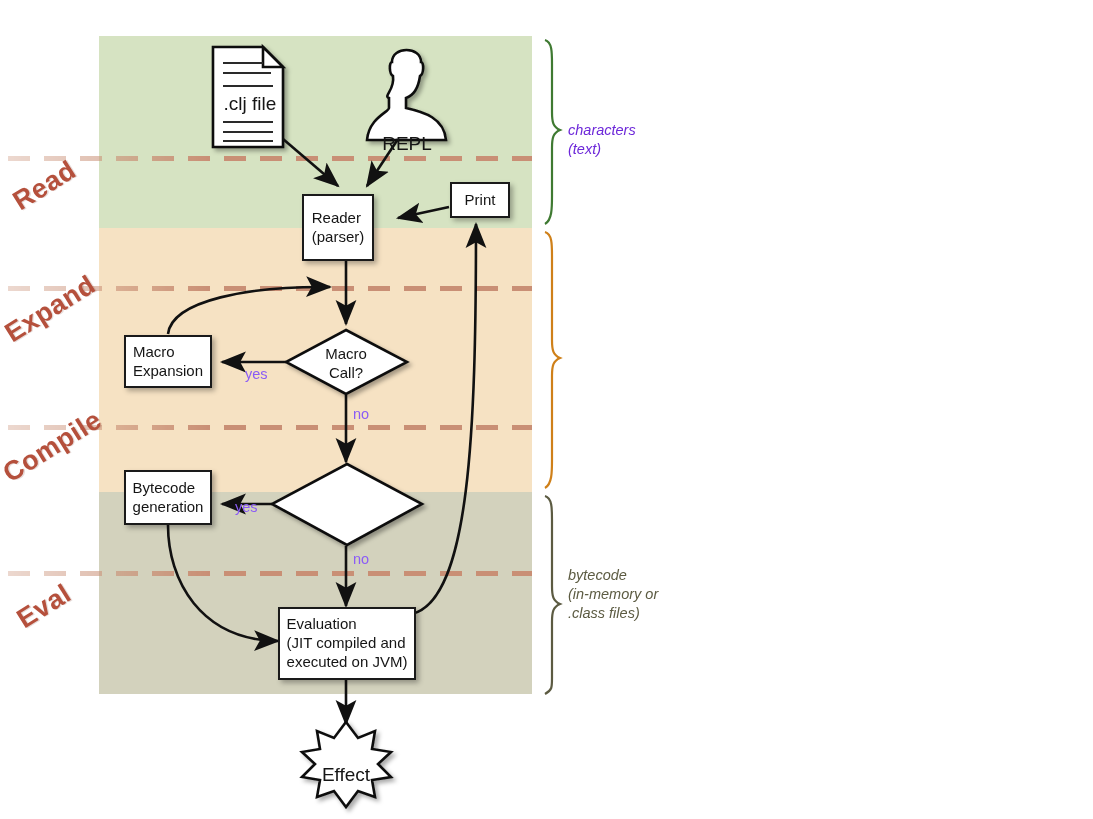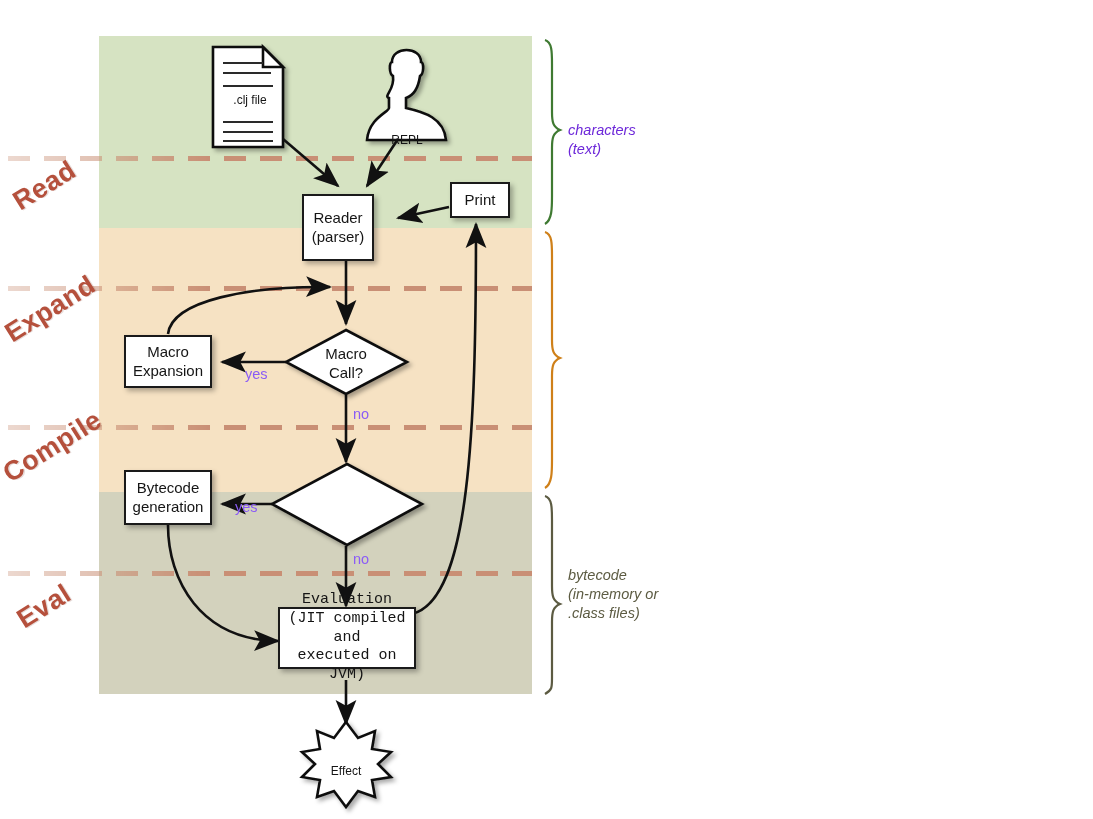--- a/index.html
+++ b/index.html
@@ -50,21 +50,20 @@
   }
 
   .node {
     position: absolute;
     background: #ffffff;
     border: 2px solid #1a1a1a;
     box-sizing: border-box;
     display: flex;
     align-items: center;
     justify-content: center;
-    text-align: center;
     font-size: 15px;
     line-height: 1.25;
     color: #151515;
     box-shadow: 3px 3px 5px rgba(0,0,0,0.30);
   }
 
   .brace-label {
     position: absolute;
     font-style: italic;
     font-size: 14.5px;
@@ -109,21 +108,21 @@
   .diamond-text {
     position: absolute;
     text-align: center;
     font-size: 15px;
     line-height: 1.25;
     color: #151515;
     white-space: pre-line;
   }
   .star-text {
     position: absolute;
-    font-size: 12px;
+    font-size: 19px;
     color: #151515;
   }
 </style>
 </head>
 <body>
 
 <div id="canvas">
 
   <div class="band" id="band-read"></div>
   <div class="band" id="band-expand"></div>
@@ -214,21 +213,21 @@
 (parser)</div>
 
   <div class="node" id="node-print" style="left:450px; top:182px; width:60px; height:36px;">Print</div>
 
   <div class="node" id="node-macro-expansion" style="left:124px; top:335px; width:88px; height:53px; white-space:pre-line;">Macro
 Expansion</div>
 
   <div class="node" id="node-bytecode-generation" style="left:124px; top:470px; width:88px; height:55px; white-space:pre-line;">Bytecode
 generation</div>
 
-  <div class="node" id="node-evaluation" style="left:278px; top:607px; width:138px; height:62px; white-space:pre-line;font-family:Liberation Mono, monospace;">Evaluation
+  <div class="node" id="node-evaluation" style="left:278px; top:607px; width:138px; height:73px; white-space:pre-line;">Evaluation
 (JIT compiled and
 executed on JVM)</div>
 
   <div class="diamond-text" id="text-macro-call" style="left:286px; top:345px; width:120px;">Macro
 Call?</div>
 
 
   <div class="star-text" id="text-clj-file" style="left:219px; top:93px; width:62px; text-align:center;">
 .clj file
 </div>

